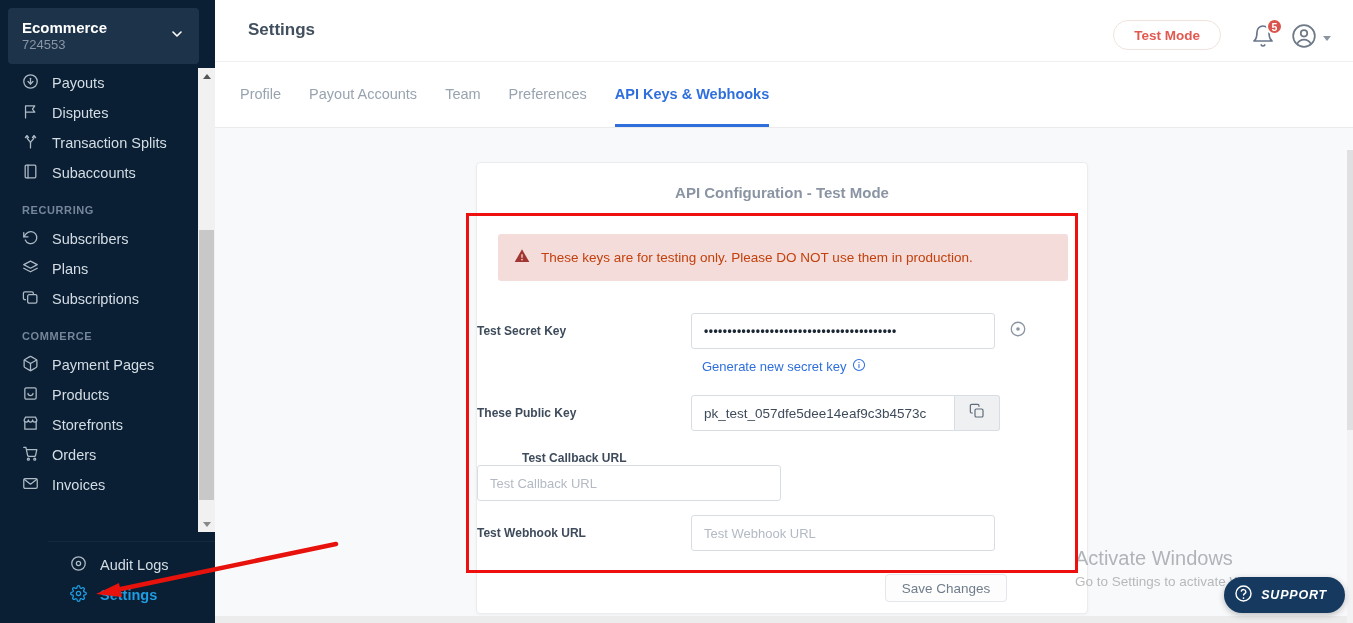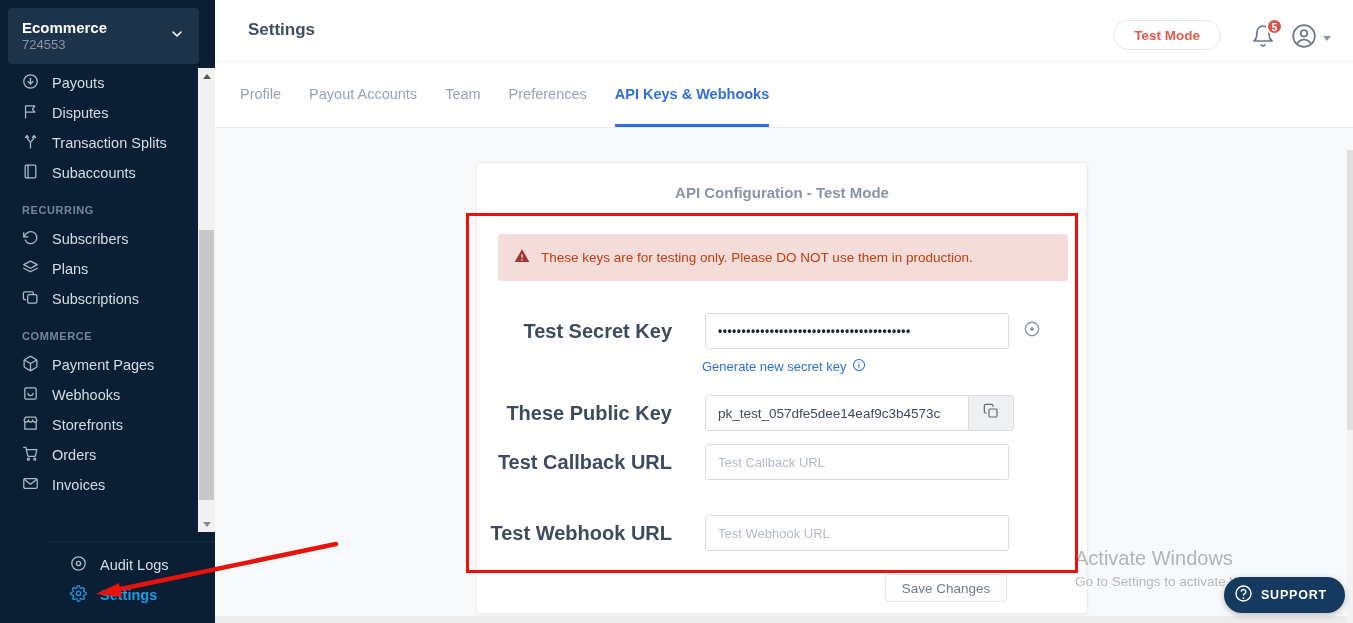--- a/index.html
+++ b/index.html
@@ -62,21 +62,21 @@
   .card { position:absolute; left:261px; top:34px; width:612px; height:452px; background:#fff;
           border:1px solid #ececec; border-radius:4px; box-shadow:0 1px 3px rgba(0,0,0,.04); }
   .card-title { text-align:center; margin-top:21px; font-size:15px; font-weight:600; color:#8a94a3; }
 
   .warn-banner { position:absolute; left:21px; top:71px; width:570px; height:47px; background:#f4dcdb; border-radius:3px;
                  display:flex; align-items:center; padding-left:16px; gap:11px; }
   .warn-banner svg { flex:0 0 auto; }
   .warn-text { color:#c2410c; font-size:13.5px; }
 
   .frow { position:absolute; left:0; display:flex; align-items:center; }
-  .flabel { width:195px; text-align:right; font-size:20px; font-weight:700; color:#3e4b5b; margin-right:33px; }
+  .flabel { width:195px; text-align:left; font-size:12px; font-weight:700; color:#3e4b5b; margin-right:19px; }
   .finput { width:304px; height:36px; border:1px solid #d8dde3; border-radius:3px; padding:0 12px; font-size:13px;
             color:#3e4b5b; background:#fff; font-family:"Liberation Sans", sans-serif; outline:none; }
   .finput::placeholder { color:#b3bac4; }
   .masked { letter-spacing:.5px; font-size:12px; font-weight:700; color:#1b2733; }
   .eye-btn { margin-left:14px; cursor:pointer; display:flex; align-items:center; }
   .eye-btn svg { stroke:#8b95a2; }
   .gen-link { position:absolute; left:225px; top:195px; color:#2f6fdd; font-size:13px; display:flex; align-items:center; gap:5px; cursor:pointer; }
   .gen-link svg { stroke:#2f6fdd; }
 
   .input-group { display:flex; }
@@ -92,21 +92,21 @@
   
   .anno-rect { position:absolute; left:466px; top:213px; width:612px; height:360px; border:3px solid #ee0f0f; z-index:40; pointer-events:none; }
   .anno-arrow { position:absolute; left:78px; top:533px; z-index:41; pointer-events:none; }
 
   .watermark { position:absolute; left:860px; top:419px; z-index:2; }
   .wm1 { font-size:20px; color:#9fa3a8; opacity:.8; }
   .wm2 { font-size:13.5px; color:#a6a9ad; opacity:.8; margin-top:4px; }
 
   .support-btn { position:absolute; right:8px; bottom:10px; height:36px; padding:0 18px 0 10px; background:#15395f;
                  border-radius:18px; display:flex; align-items:center; gap:8px; z-index:45; cursor:pointer;
-                 box-shadow:0 2px 6px rgba(0,0,0,.25); }
+                 box-shadow:0 2px 6px rgba(0,0,0,.25);font-style:italic; }
   .support-label { color:#fff; font-size:12.5px; font-weight:700; letter-spacing:.8px; }
 
   .page-scrollbar { position:absolute; right:0; top:150px; bottom:0; width:6px; background:#f3f3f3; z-index:30; }
   .page-scroll-thumb { position:absolute; top:0; left:0; width:6px; height:280px; background:#e0e0e0; }
 </style>
 </head>
 <body>
 
 <div class="sidebar">
   <div class="ws-card">
@@ -184,21 +184,21 @@
             <polyline points="3.3 7 12 12 20.7 7"></polyline>
             <line x1="12" y1="22" x2="12" y2="12"></line>
           </svg></span>
       <span>Payment Pages</span>
     </div>
     <div class="nav-item">
       <span><svg viewBox="0 0 24 24" fill="none" stroke-width="1.8" stroke-linecap="round" stroke-linejoin="round" stroke="currentColor">
             <rect x="4" y="4" width="16" height="16" rx="2"></rect>
             <path d="M8.5 12a3.5 3 0 0 0 7 0"></path>
           </svg></span>
-      <span>Webhooks</span>
+      <span>Products</span>
     </div>
     <div class="nav-item">
       <span><svg viewBox="0 0 24 24" fill="none" stroke-width="1.8" stroke-linecap="round" stroke-linejoin="round" stroke="currentColor">
             <path d="M4 10v10h16V10"></path>
             <path d="M3 7l2-4h14l2 4a3 3 0 0 1-6 0 3 3 0 0 1-6 0 3 3 0 0 1-6 0z"></path>
           </svg></span>
       <span>Storefronts</span>
     </div>
     <div class="nav-item">
       <span><svg viewBox="0 0 24 24" fill="none" stroke-width="1.8" stroke-linecap="round" stroke-linejoin="round" stroke="currentColor">
@@ -316,21 +316,21 @@
           <input class="finput" style="font-size: 13.5px;" readonly="" value="pk_test_057dfe5dee14eaf9c3b4573c">
           <div class="copy-btn">
             <span><svg width="16" height="16" viewBox="0 0 24 24" fill="none" stroke-width="1.8" stroke-linecap="round" stroke-linejoin="round" stroke="currentColor">
                   <rect x="9" y="9" width="12" height="12" rx="2"></rect>
                   <path d="M5 15H4a2 2 0 0 1-2-2V4a2 2 0 0 1 2-2h9a2 2 0 0 1 2 2v1"></path>
                 </svg></span>
           </div>
         </div>
       </div>
 
-      <div class="frow" style="top:281px;">
+      <div class="frow" style="top:288px;flex-direction:column;">
         <div class="flabel">Test Callback URL</div>
         <input class="finput" placeholder="Test Callback URL" style="">
       </div>
 
       <div class="frow" style="top:352px;">
         <div class="flabel">Test Webhook URL</div>
         <input class="finput" placeholder="Test Webhook URL" style="">
       </div>
 
       <button class="save-btn">Save Changes</button>

